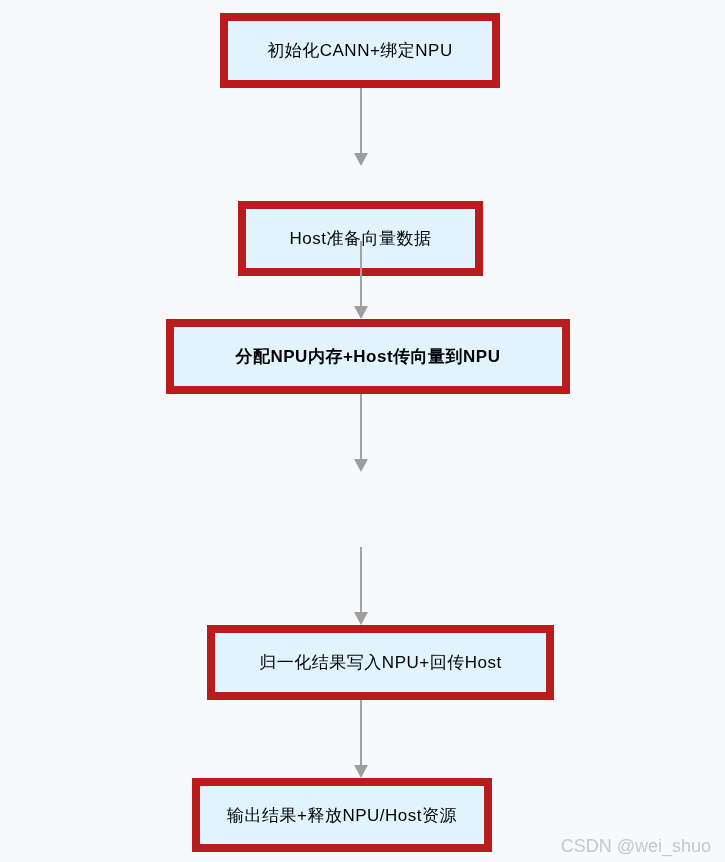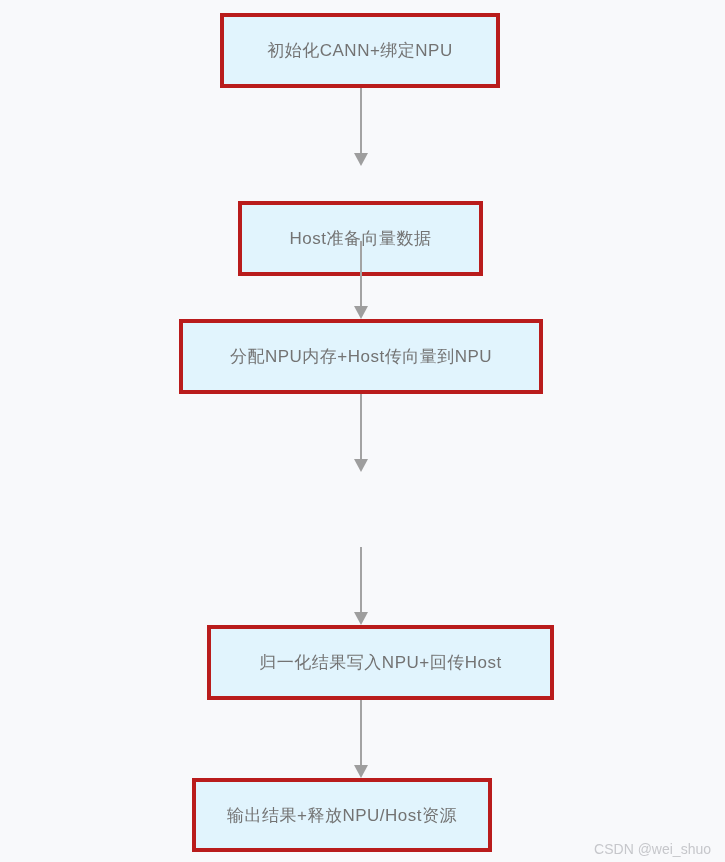--- a/index.html
+++ b/index.html
@@ -17,32 +17,32 @@
   .canvas {
     position: absolute;
     left: 0; top: 0;
     width: 725px;
     height: 862px;
   }
   .node {
     position: absolute;
     box-sizing: border-box;
     background: #e1f4fd;
-    border: 4px solid #b91c1c;
+    border: 8px solid #b91c1c;
     display: flex;
     align-items: center;
     justify-content: center;
     font-size: 17px;
-    color: #737373;
+    color: #000000;
     letter-spacing: 0.5px;
     text-align: center;
   }
   #node-0 { left: 220px; top: 13px;  width: 280px; height: 75px; }
   #node-1 { left: 238px; top: 166px; width: 245px; height: 75px; margin-top: 35px; }
-  #node-2 { left: 179px; top: 319px; width: 364px; height: 75px; }
+  #node-2 { left: 166px; top: 319px; width: 404px; height: 75px; font-weight: bold; }
   #node-3 { left: 219px; top: 472px; width: 282px; height: 75px; }
   #node-4 { left: 188px; top: 625px; width: 347px; height: 75px; margin-left: 19px; }
   #node-5 { left: 192px; top: 778px; width: 300px; height: 74px; }
 
   .connector {
     position: absolute;
     left: 353px;
     width: 15px;
     display: flex;
     flex-direction: column;
@@ -62,21 +62,21 @@
     width: 0;
     height: 0;
     border-left: 7px solid transparent;
     border-right: 7px solid transparent;
     border-top: 13px solid #9e9e9e;
   }
   .watermark {
     position: absolute;
     right: 14px;
     bottom: 5px;
-    font-size: 14px;
+    font-size: 18px;
     color: #c6c7cb;
   }
 </style>
 </head>
 <body>
 
 <div class="canvas">
 
   <div class="node" id="node-0">
     <span>初始化CANN+绑定NPU</span>

